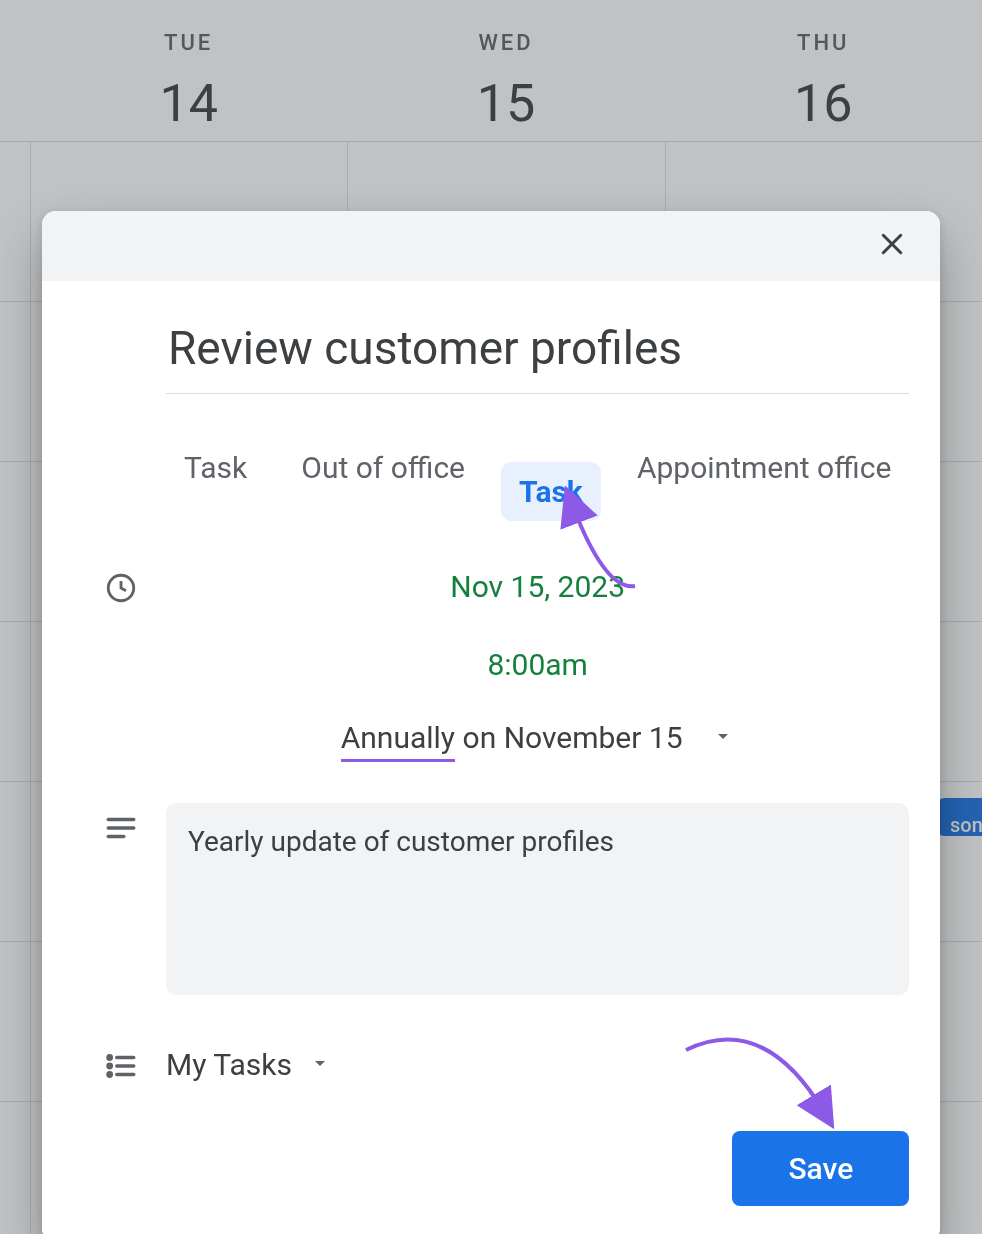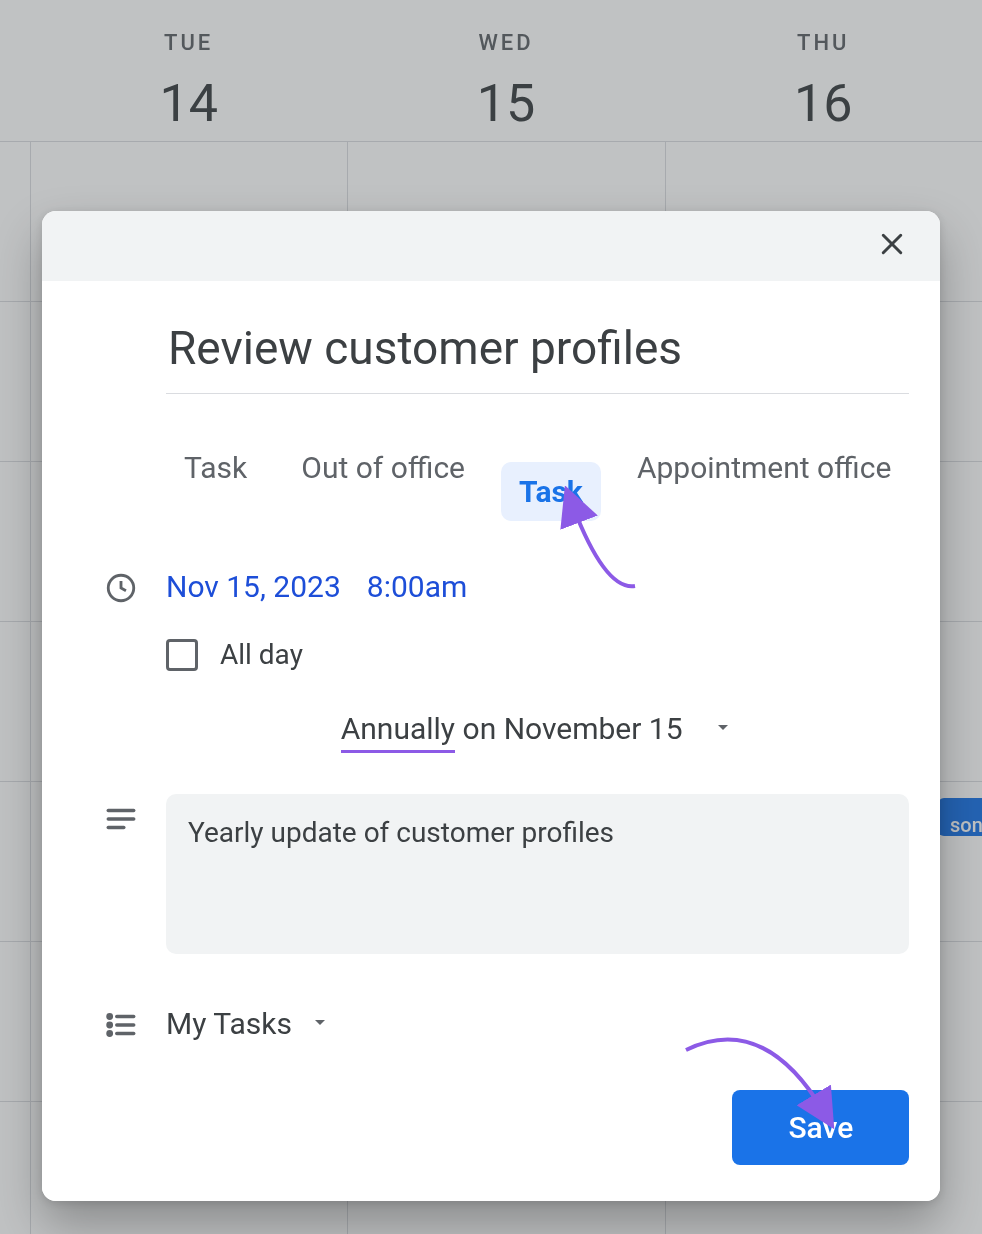--- a/index.html
+++ b/index.html
@@ -115,24 +115,25 @@
     white-space: nowrap;
   }
   .tab.active {
     color: #1a73e8;
     background: #e8f0fe;
     font-weight: 700;
     margin-top: 24px;
   }
 
   .dt-row {
-    display: flex; gap: 26px;
-    font-size: 30px; color: #1d4ed8;
+    display: flex; gap: 43px;
+    font-size: 30px; color: #15803d;
     align-items: center;
     padding: 4px 0 4px 0;
+    flex-direction: column;
   }
   .allday-row {
     display: flex; gap: 22px; align-items: center;
     font-size: 28px; color: #3c4043;
     padding: 30px 0 6px 0;
   }
   .chk {
     width: 32px; height: 32px; border: 3px solid #5f6368;
     border-radius: 4px; cursor: pointer;
   }
@@ -144,21 +145,21 @@
   }
   .recur-row .underline {
     border-bottom: 3px solid #8c5ae6;
     padding-bottom: 4px;
   }
   .caret { color: #5f6368; }
   .caret svg { width: 24px; height: 24px; }
 
   .desc-wrap { grid-column: 2 / 3; margin-top: 40px; }
   .desc-box {
-    width: 100%; height: 160px;
+    width: 100%; height: 192px;
     background: #f1f3f4;
     border-radius: 10px;
     padding: 22px 22px;
     font-size: 28px; color: #3c4043;
     border: none; resize: none; outline: none;
     font-family: inherit;
   }
 
   .list-row {
     display: flex; gap: 16px; align-items: center;
@@ -267,24 +268,20 @@
       <div class="iconcell">
         <svg viewBox="0 0 24 24" fill="none" stroke="#5f6368" stroke-width="2">
           <circle cx="12" cy="12" r="9"></circle>
             <polyline points="12 7 12 12 15.5 14"></polyline>
         </svg>
       </div>
       <div>
         <div class="dt-row">
           <span>Nov 15, 2023</span>
           <span>8:00am</span>
-        </div>
-        <div class="allday-row">
-          <div class="chk"></div>
-          <span>All day</span>
         </div>
         <div class="recur-row">
           <span>
             <span class="underline">Annually</span>
             <span> </span>
             <span>on November 15</span>
           </span>
           <span class="caret">
             <svg viewBox="0 0 24 24" fill="#5f6368">
                 <path d="M7 10l5 5 5-5z"></path>

